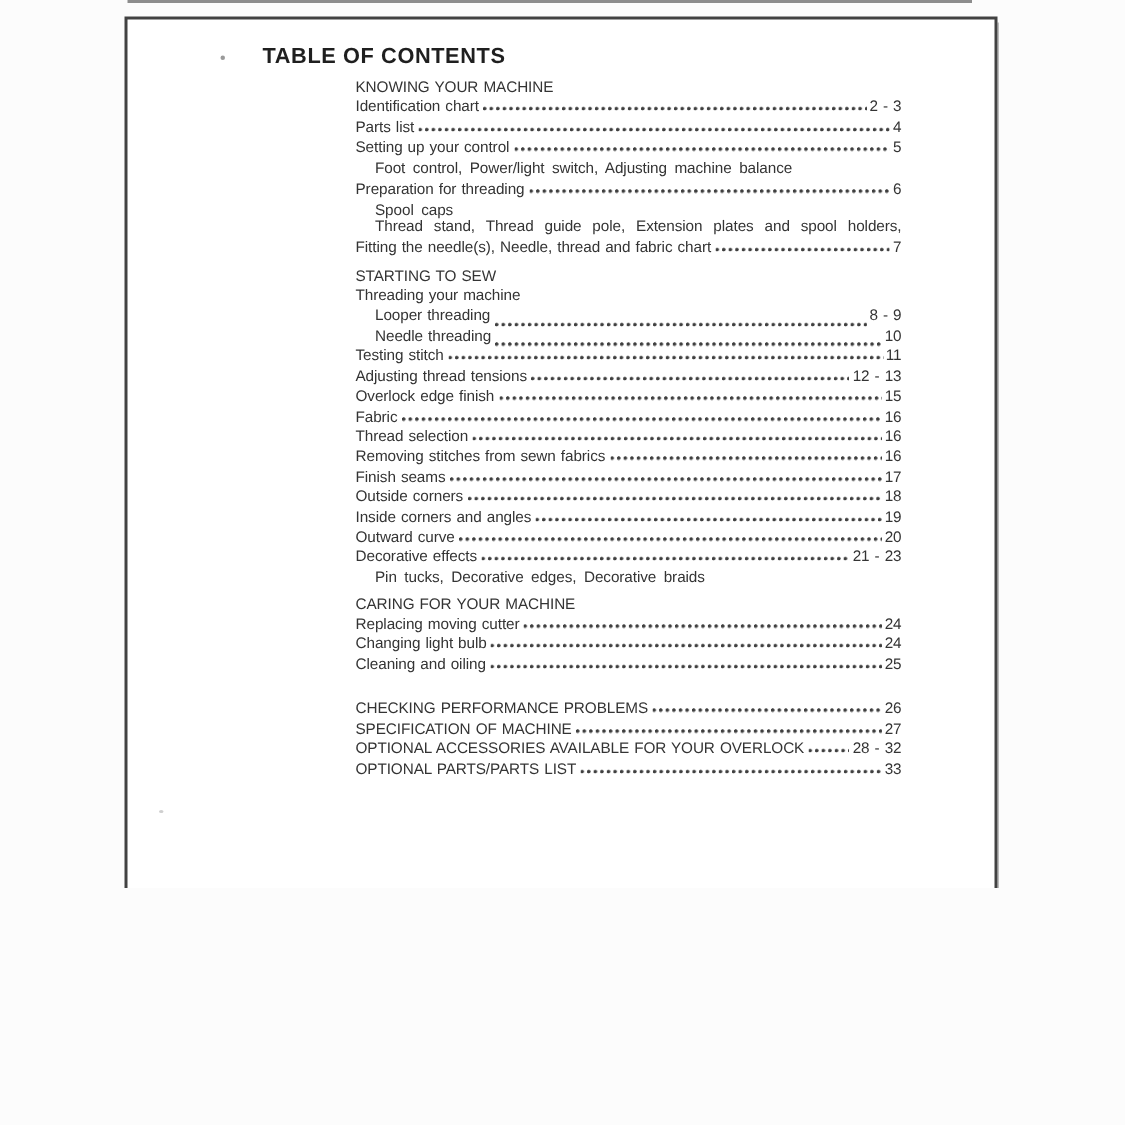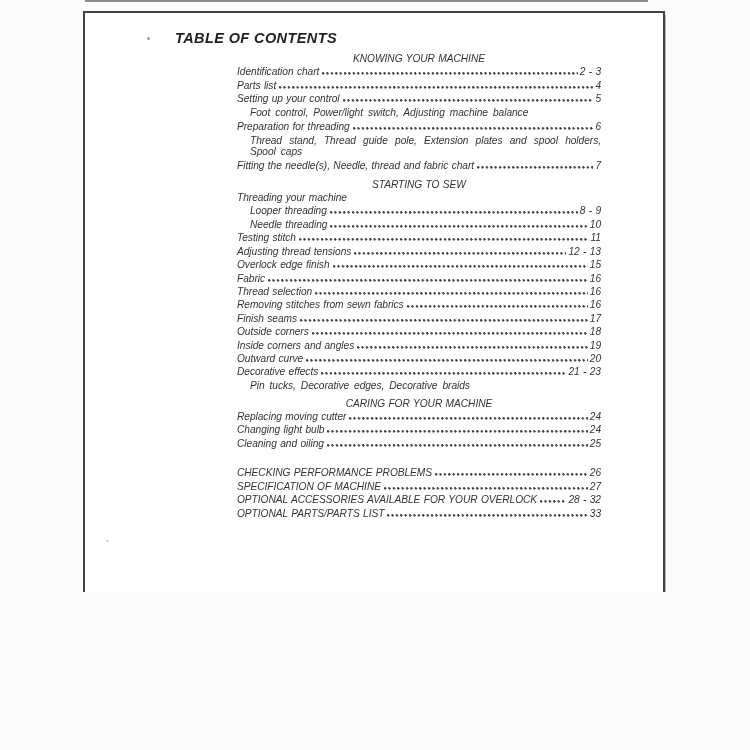--- a/index.html
+++ b/index.html
@@ -3,21 +3,20 @@
 <meta charset="utf-8">
 <style>
   html, body { margin: 0; padding: 0; background: #fcfcfc; }
   .screen {
     position: relative;
     width: 750px; height: 592px;
     background: #fcfcfc;
     font-family: "Liberation Sans", "DejaVu Sans", sans-serif;
     color: #343434;
     overflow: hidden;
-    font-style: italic;
   }
   .scan-top-line {
     position: absolute; left: 85px; top: 0;
     width: 563px; height: 2px;
     background: #8d8d8d;
   }
   .page {
     position: absolute; left: 83px; top: 11px;
     width: 582px; height: 726px;
     box-sizing: border-box;
@@ -35,22 +34,22 @@
   }
   .toc {
     position: absolute; left: 152px; top: 34px;
     width: 364px;
     font-size: 10.2px;
     letter-spacing: -0.05px;
     word-spacing: 0.6px;
     color: #343434;
   }
   .row { display: flex; align-items: baseline; line-height: 13.4px; }
-  .row.indent { padding-left: 13px; }
-  .row.section { margin-top: 5px; justify-content: center; }
+  .row.indent { padding-left: 13px; align-items: flex-end; }
+  .row.section { margin-top: 5px; }
   .row.space-before { margin-top: 16px; }
   .row .label { white-space: nowrap; }
   .leader {
     flex: 1 1 8px; min-width: 8px;
     height: 3px;
     margin: 0 2px 0 3px;
     background-image: radial-gradient(circle at 1.1px 1.4px, #3f3f3f 1.02px, rgba(0,0,0,0) 1.4px);
     background-size: 4.4px 3px;
     background-repeat: repeat-x;
   }
@@ -97,22 +96,22 @@
         </div>
         <div class="note">
           <div class="note-line">Foot control, Power/light switch, Adjusting machine balance</div>
         </div>
         <div class="row entry">
           <span class="label">Preparation for threading</span>
           <span class="leader"></span>
           <span class="pg">6</span>
         </div>
         <div class="note">
+          <div class="note-line">Spool caps</div>
           <div class="note-line justified">Thread stand, Thread guide pole, Extension plates and spool holders,</div>
-          <div class="note-line">Spool caps</div>
         </div>
         <div class="row entry">
           <span class="label">Fitting the needle(s), Needle, thread and fabric chart</span>
           <span class="leader"></span>
           <span class="pg">7</span>
         </div>
         <div class="row section">
           <span class="label">STARTING TO SEW</span>
         </div>
         <div class="row entry">

